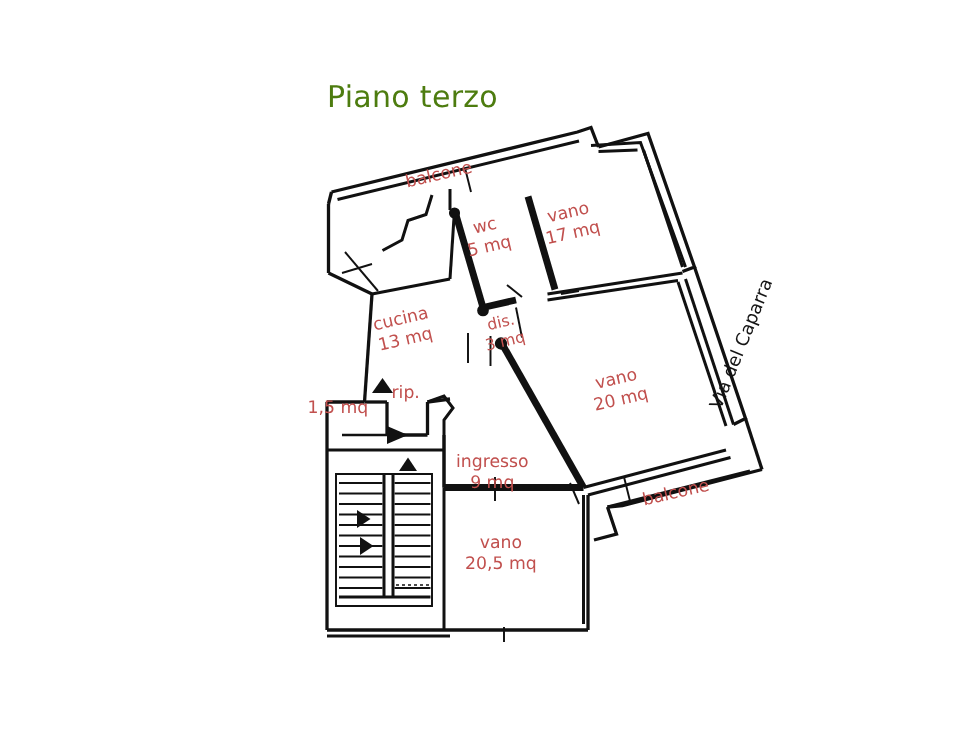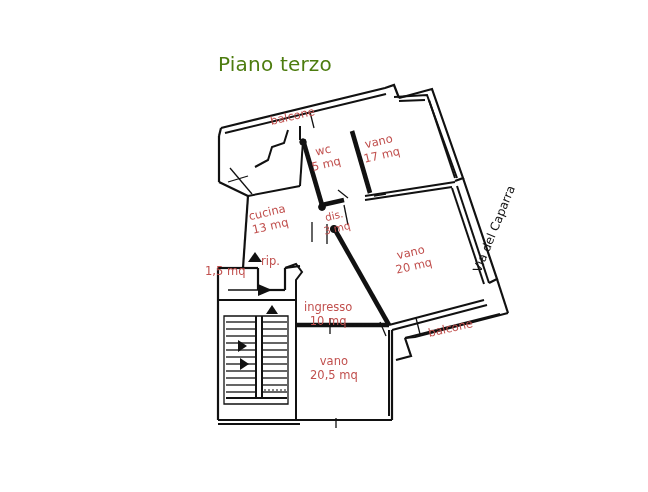--- a/index.html
+++ b/index.html
@@ -263,21 +263,21 @@
 
   <div class="room-label" style="left:205px; top:265px;">
     <span class="l1">1,5 mq</span>
   </div>
   <div class="room-label" style="left:261px; top:255px;">
     <span class="l1">rip.</span>
   </div>
 
   <div class="room-label" style="left:304px; top:272px;margin-top:29px;">
     <span class="l1">ingresso</span>
-    <span class="l2">10 mq</span>
+    <span class="l2">9 mq</span>
   </div>
 
   <div class="room-label" style="left:394px; top:246px; transform:rotate(-13deg);">
     <span class="l1">vano</span>
     <span class="l2">20 mq</span>
   </div>
 
   <div class="room-label" style="left:428px; top:322px; transform:rotate(-13deg);">
     <span class="l1">balcone</span>
   </div>

